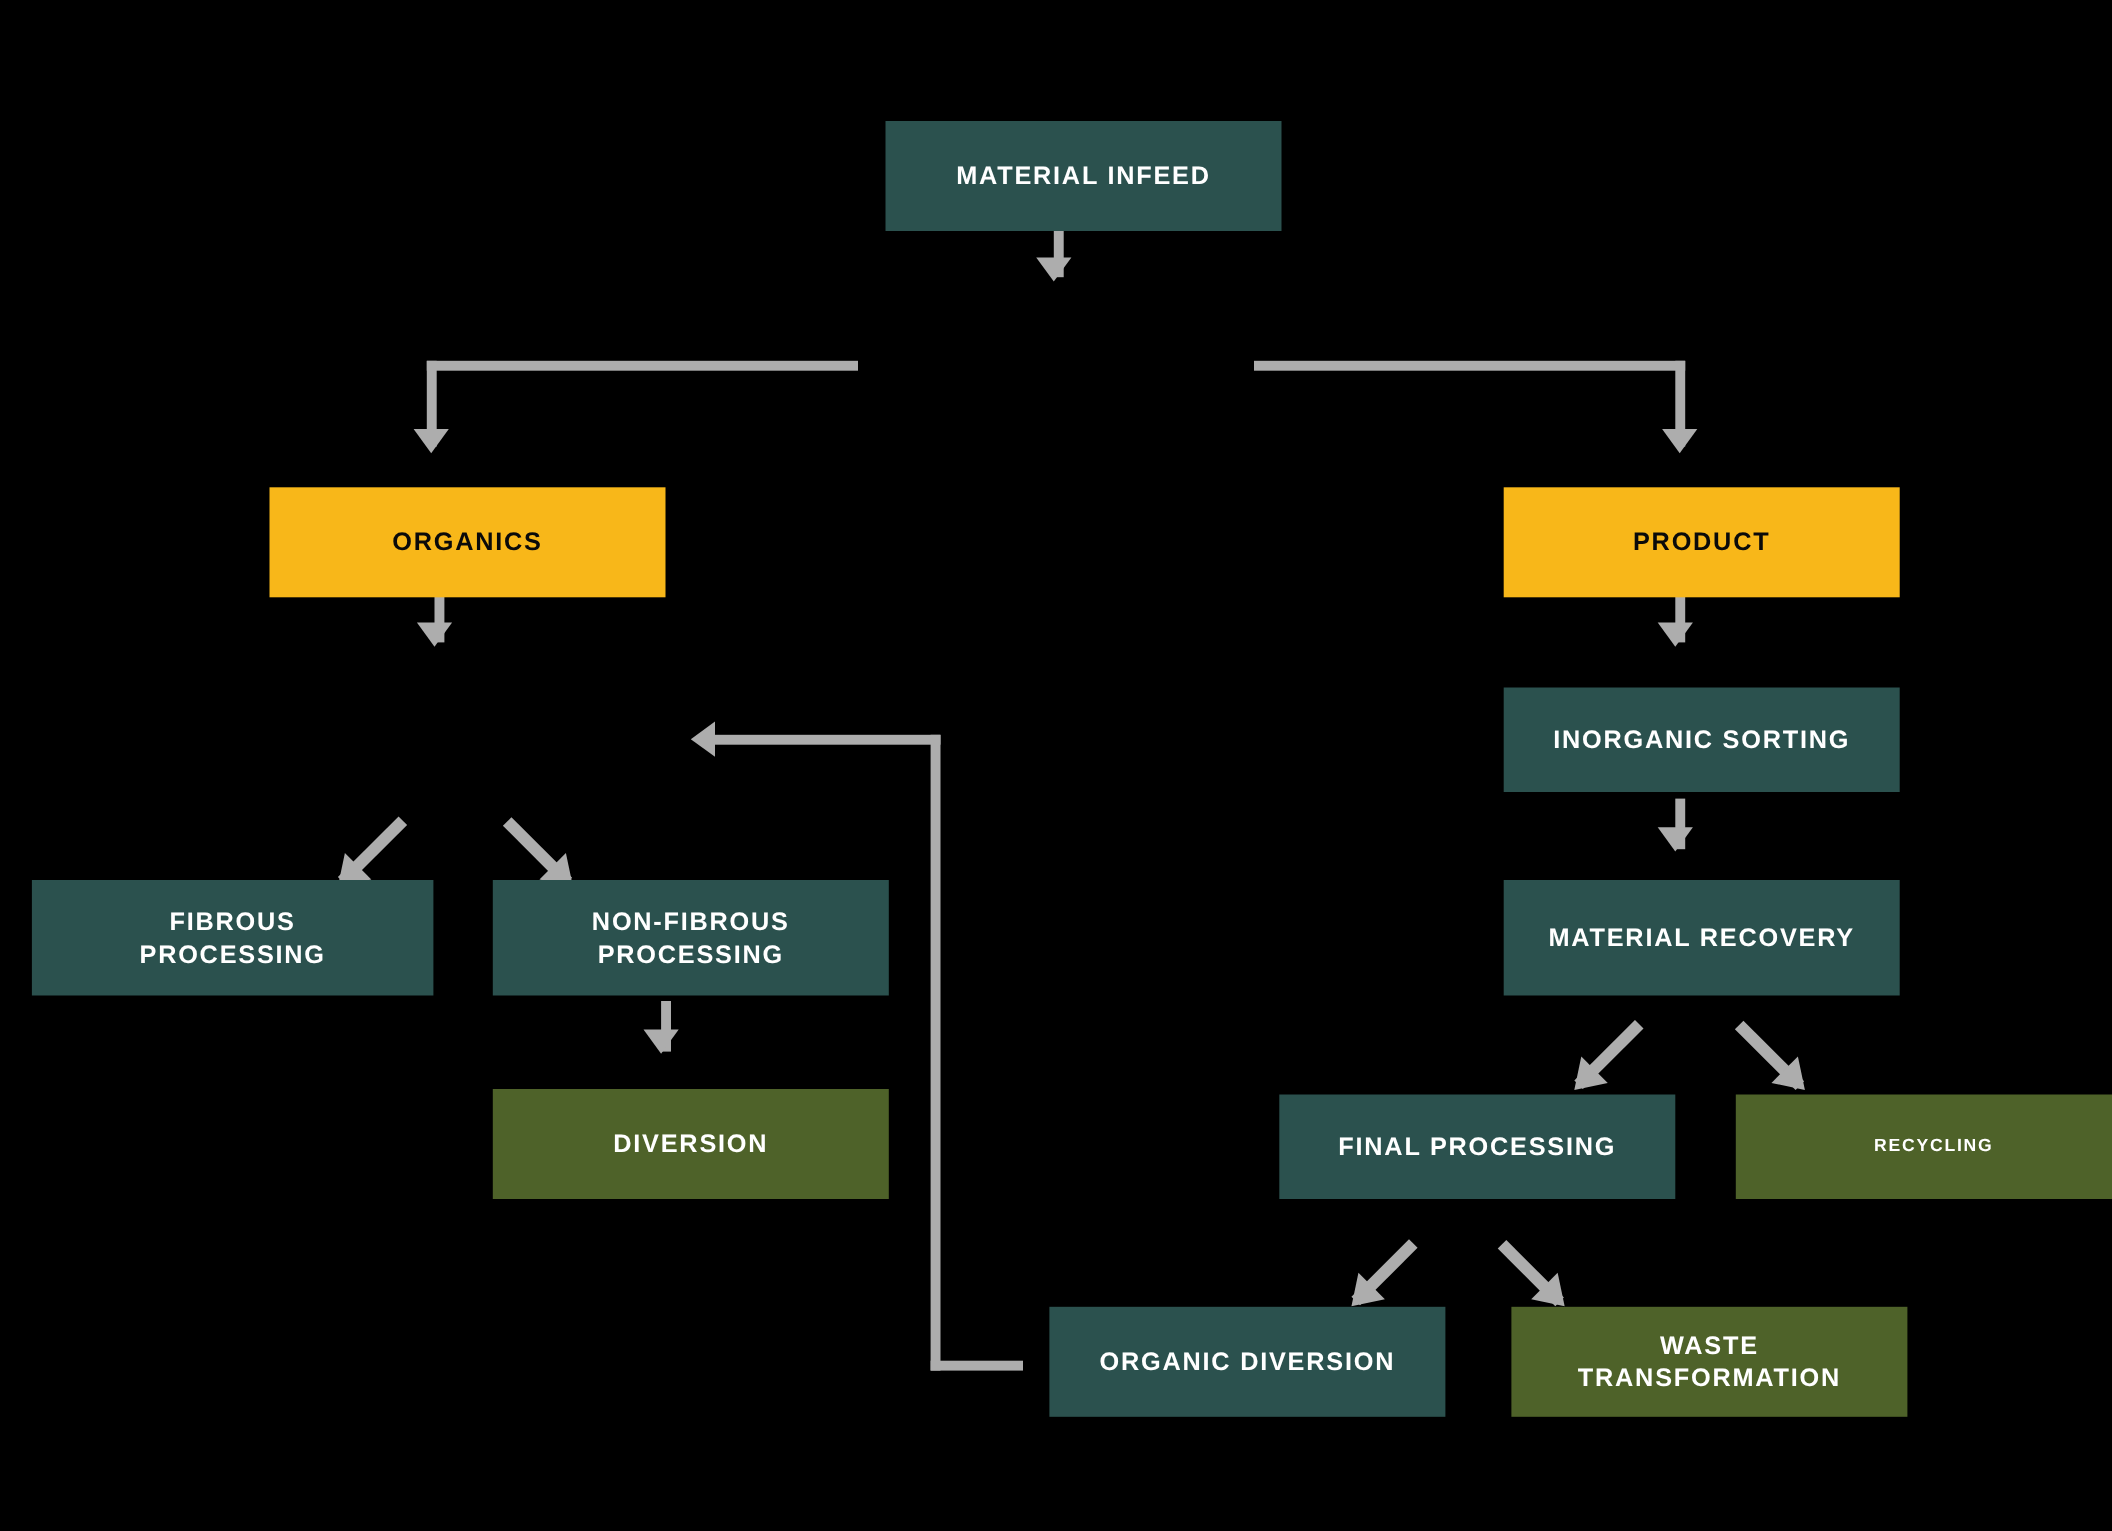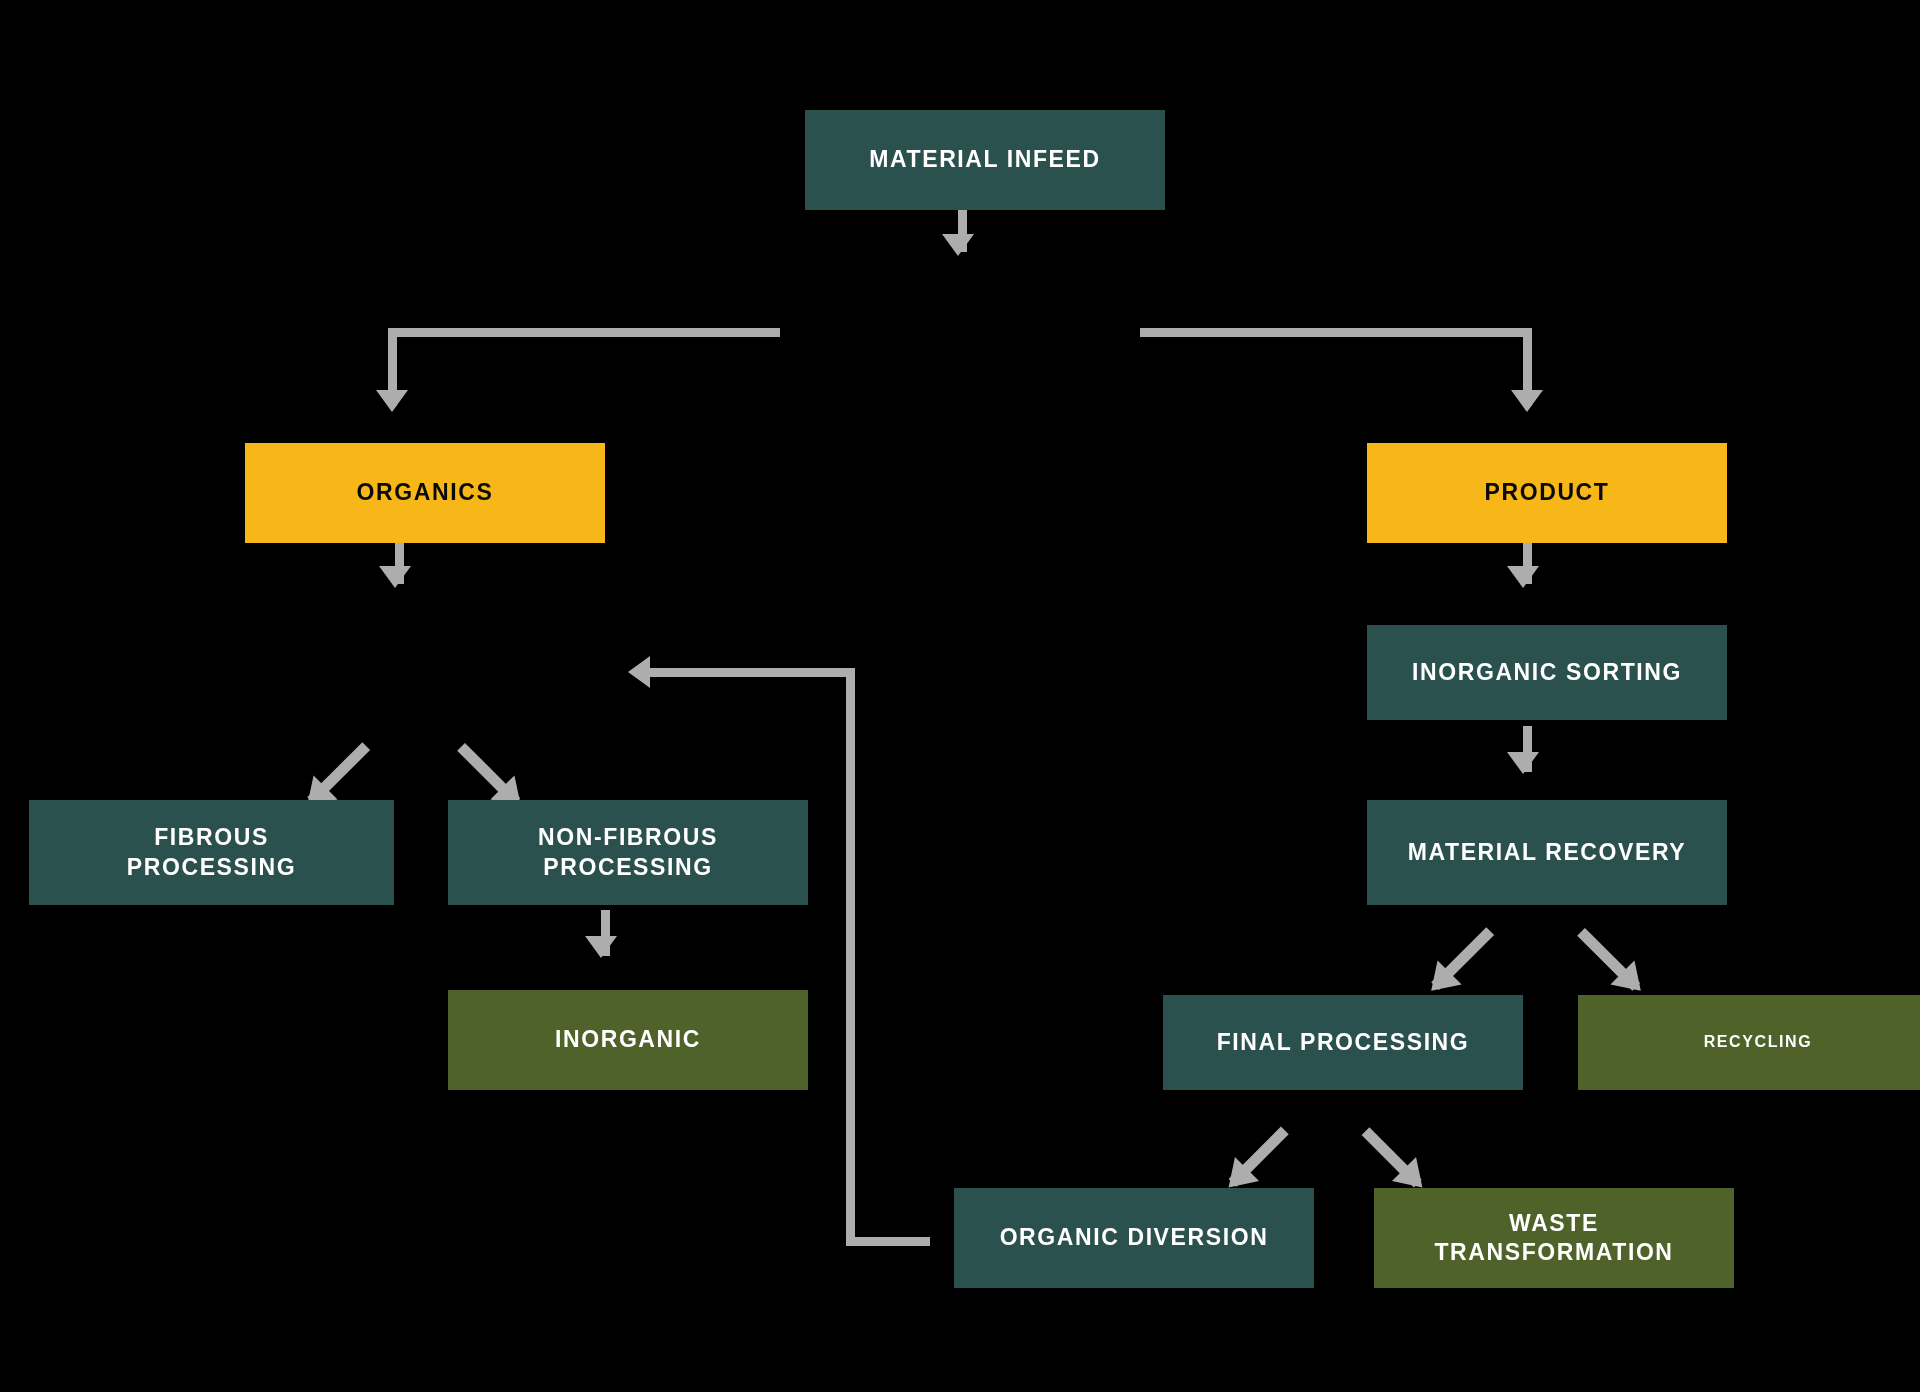--- a/index.html
+++ b/index.html
@@ -173,21 +173,21 @@
   <div class="node teal" style="left:424px; top:800px; width:360px; height:105px; font-size:23px;">
     <span class="lbl">NON-FIBROUS
 PROCESSING</span>
   </div>
 
   <div class="node teal" style="left:1343px; top:800px; width:360px; height:105px; font-size:23px;">
     <span class="lbl">MATERIAL RECOVERY</span>
   </div>
 
   <div class="node olive" style="left:424px; top:990px; width:360px; height:100px; font-size:23px;">
-    <span class="lbl">INORGANIC</span>
+    <span class="lbl">DIVERSION</span>
   </div>
 
   <div class="node teal" style="left:1139px; top:995px; width:360px; height:95px; font-size:23px;">
     <span class="lbl">FINAL PROCESSING</span>
   </div>
 
   <div class="node olive" style="left:1554px; top:995px; width:360px; height:95px; font-size:16px;">
     <span class="lbl">RECYCLING</span>
   </div>
 

